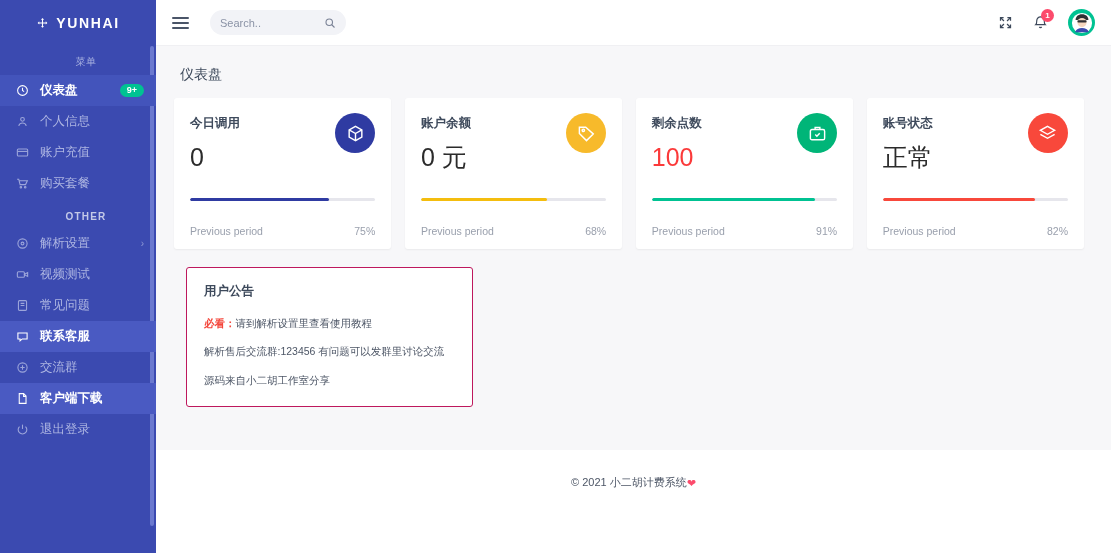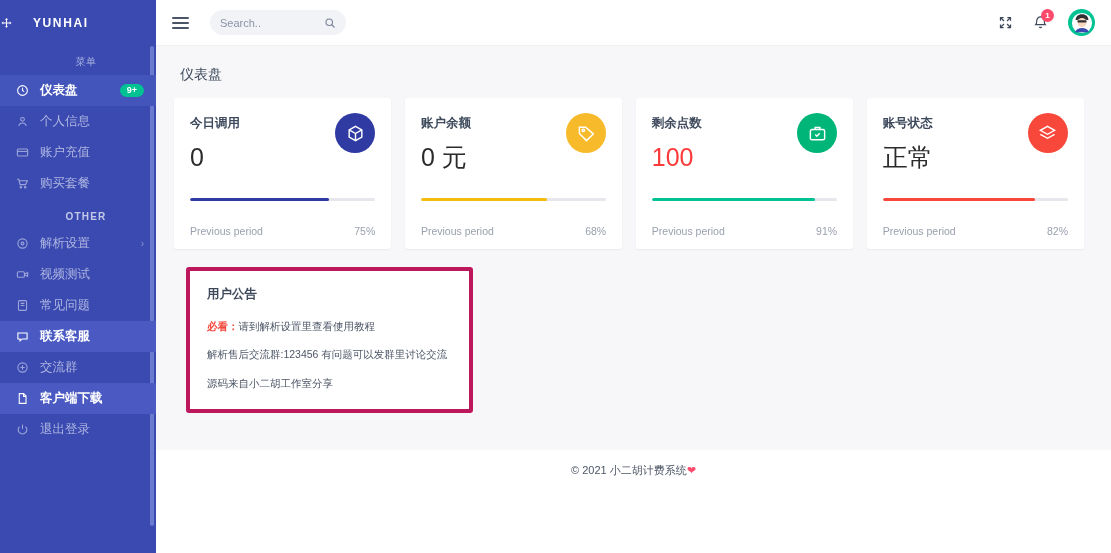--- a/index.html
+++ b/index.html
@@ -14,25 +14,25 @@
   
   .sidebar {
     width: 156px; height: 553px;
     background: #3b4ab0;
     position: relative;
     flex: 0 0 156px;
     overflow: hidden;
   }
   .brand {
     height: 46px;
-    display: flex; align-items: center; 
-    gap: 20px;
+    display: flex; align-items: center; justify-content: center;
+    gap: 7px;
     color: #ffffff;
     letter-spacing: 1.6px;
-    font-size: 12px;
+    font-size: 14px;
     font-weight: bold;
   }
   .brand-icon { display: flex; align-items: center; }
   .sec-label {
     color: #a9b2e0;
     font-size: 10px;
     padding: 9px 0 6px 16px;
     letter-spacing: .6px;
     text-align: center;
   }
@@ -145,33 +145,33 @@
     background: #ffffff;
     border-radius: 3px;
     box-shadow: 0 1px 2px rgba(0,0,0,.055);
     width: 450px;
     padding: 17px 18px;
     font-size: 12.5px; color: #3e4a5c; font-weight: bold;
   }
   .notice-wrap { margin-top: 18px; padding-left: 12px; }
   .notice {
     background: #ffffff;
-    border: 4px solid #be185d;
+    border: 1px solid #be185d;
     border-radius: 3px;
     width: 287px;
     padding: 15px 17px 18px 17px;
   }
   .notice h3 { font-size: 12.5px; color: #3e4a5c; margin-bottom: 16px; }
   .notice p { font-size: 10.5px; color: #4d5666; margin-bottom: 14px; line-height: 1.4; }
   .notice p:last-child { margin-bottom: 0; }
   .must { color: #f4473c; font-weight: bold; }
 
   .footer {
     height: 40px; background: #ffffff;
-    display: flex; align-items: center; justify-content: center;
+    display: flex; align-items: flex-end; justify-content: center;
     font-size: 11px; color: #4d5666;
     flex: 0 0 40px;
   }
   .heart { color: #fc4b6c; }
 </style>
 </head>
 <body>
 
 <div class="app">
 

